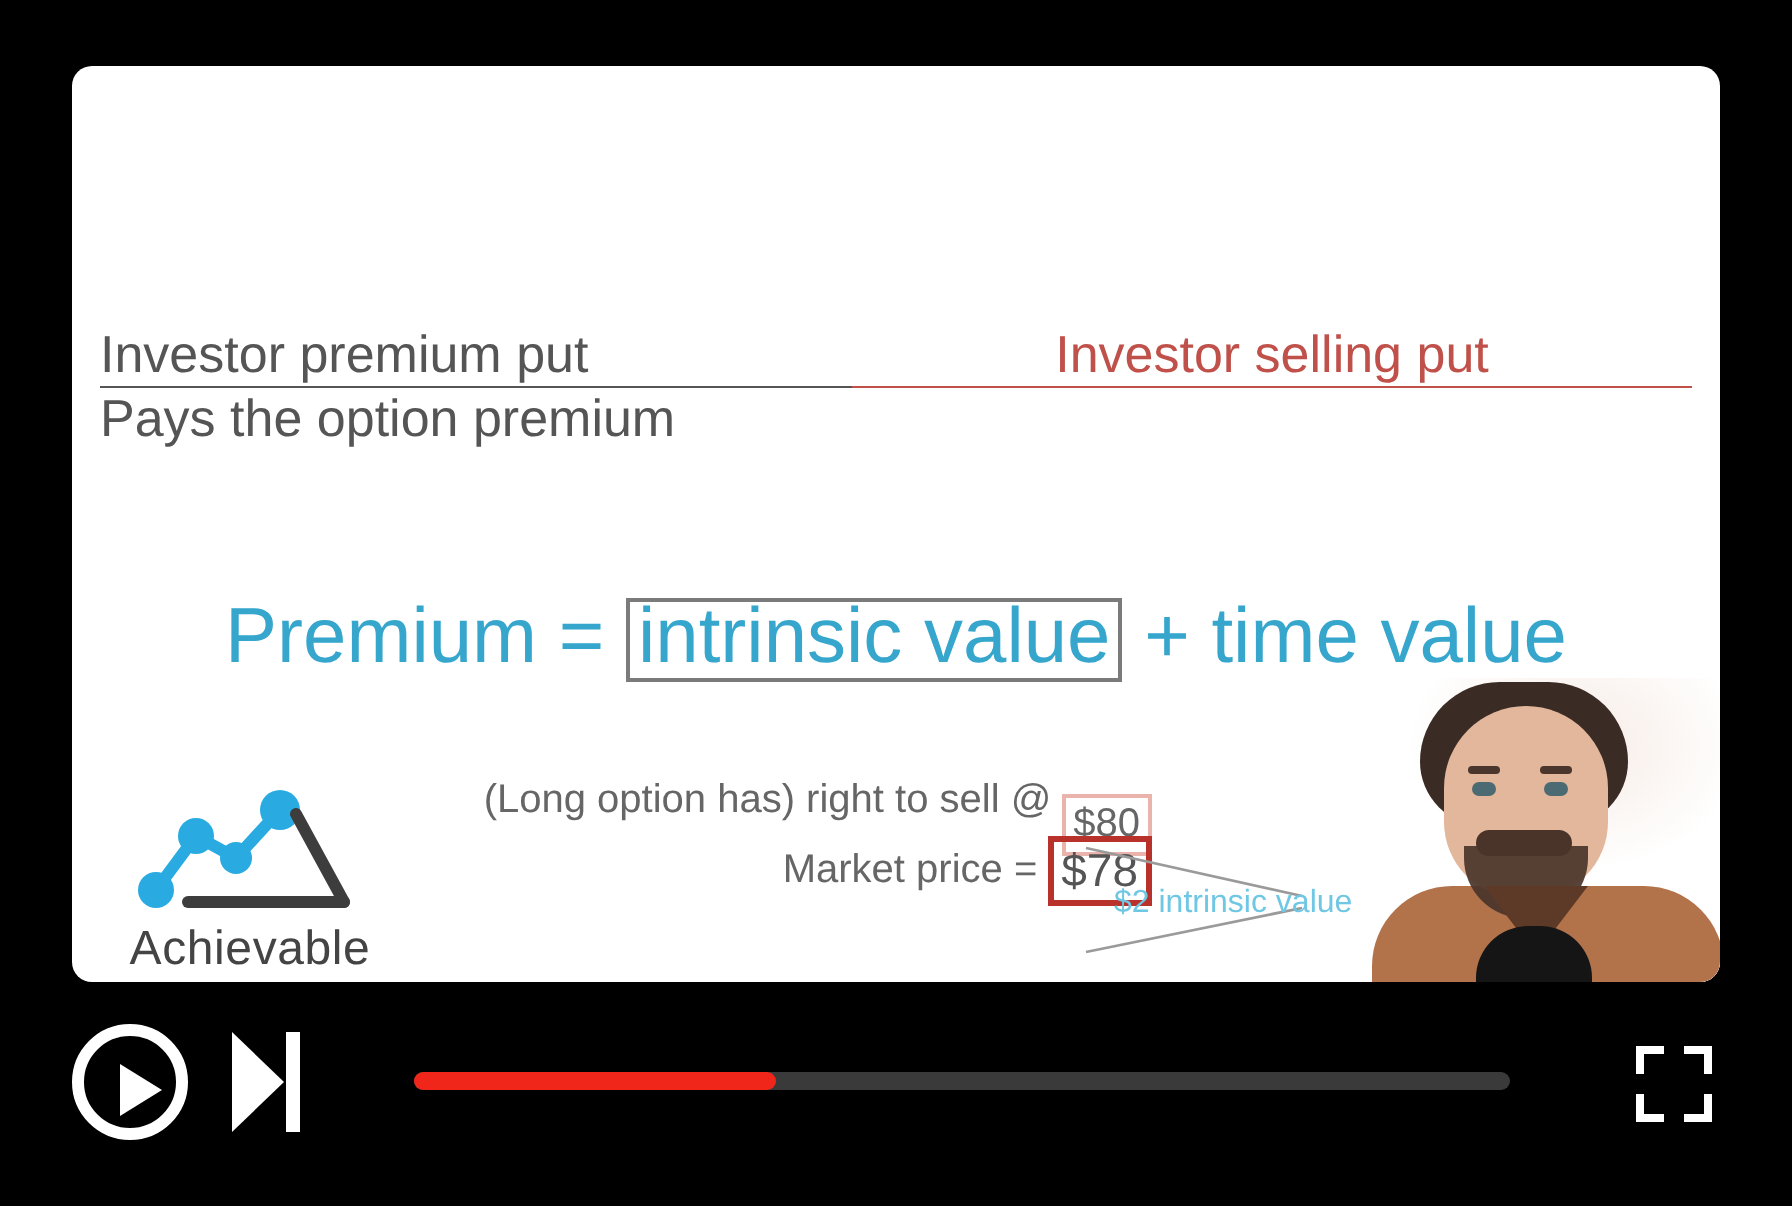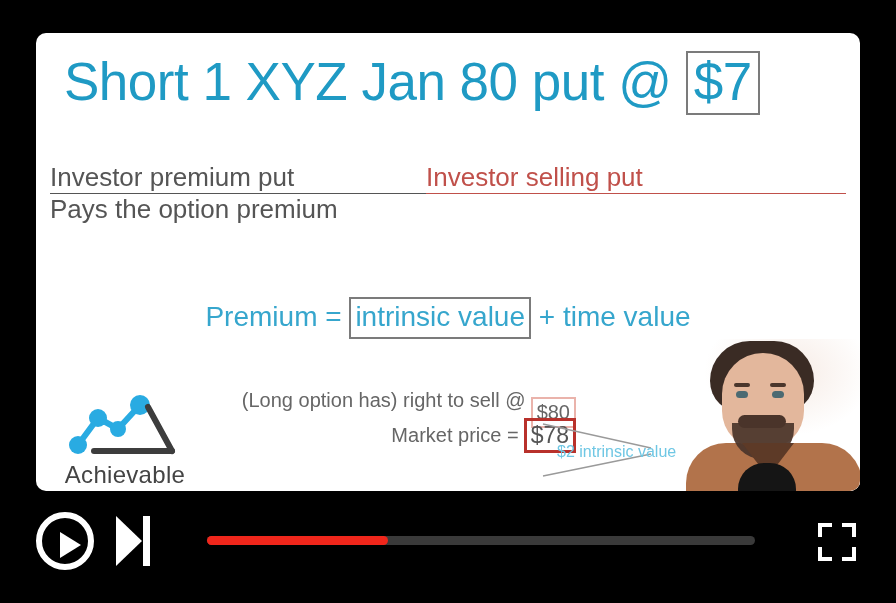--- a/index.html
+++ b/index.html
@@ -63,41 +63,41 @@
     text-align: left;
     color: #555555;
     font-size: 26px;
     line-height: 29px;
   }
   #col-right {
     position: absolute;
     right: 14px;
     top: 130px;
     width: 420px;
-    text-align: left;
+    text-align: center;
     color: #c0504a;
     font-size: 26px;
     line-height: 29px;
   }
   .col-heading {
     border-bottom: 1.6px solid currentColor;
     display: inline-block;
     padding-bottom: 1px;
     margin-bottom: 1px;
   }
   .col-line { display: block; white-space: nowrap; }
 
   
   #formula {
     position: absolute;
     left: 0;
     top: 264px;
     width: 824px;
     text-align: center;
-    font-size: 28px;
+    font-size: 39px;
     color: #36a6cd;
     white-space: nowrap;
   }
   #formula .box-gray {
     line-height: 36px;
     padding: 0 4px 2px 4px;
     border-width: 2px;
   }
 
   
@@ -308,23 +308,20 @@
   .fs-bl { left: 0; bottom: 0; border-right: 0; border-top: 0; }
   .fs-br { right: 0; bottom: 0; border-left: 0; border-top: 0; }
 </style>
 </head>
 <body>
 
 <div id="player">
 
   <div id="slide">
 
-    <div id="slide-title">
-      <span>Short 1 XYZ Jan 80 put @ </span><span class="box-gray">$7</span>
-    </div>
 
     <div id="col-left">
       <span class="col-heading col-line">Investor premium put</span>
       <span class="col-line">Pays the option premium</span>
     </div>
 
     <div id="col-right">
       <span class="col-heading col-line">Investor selling put</span>
     </div>
 

